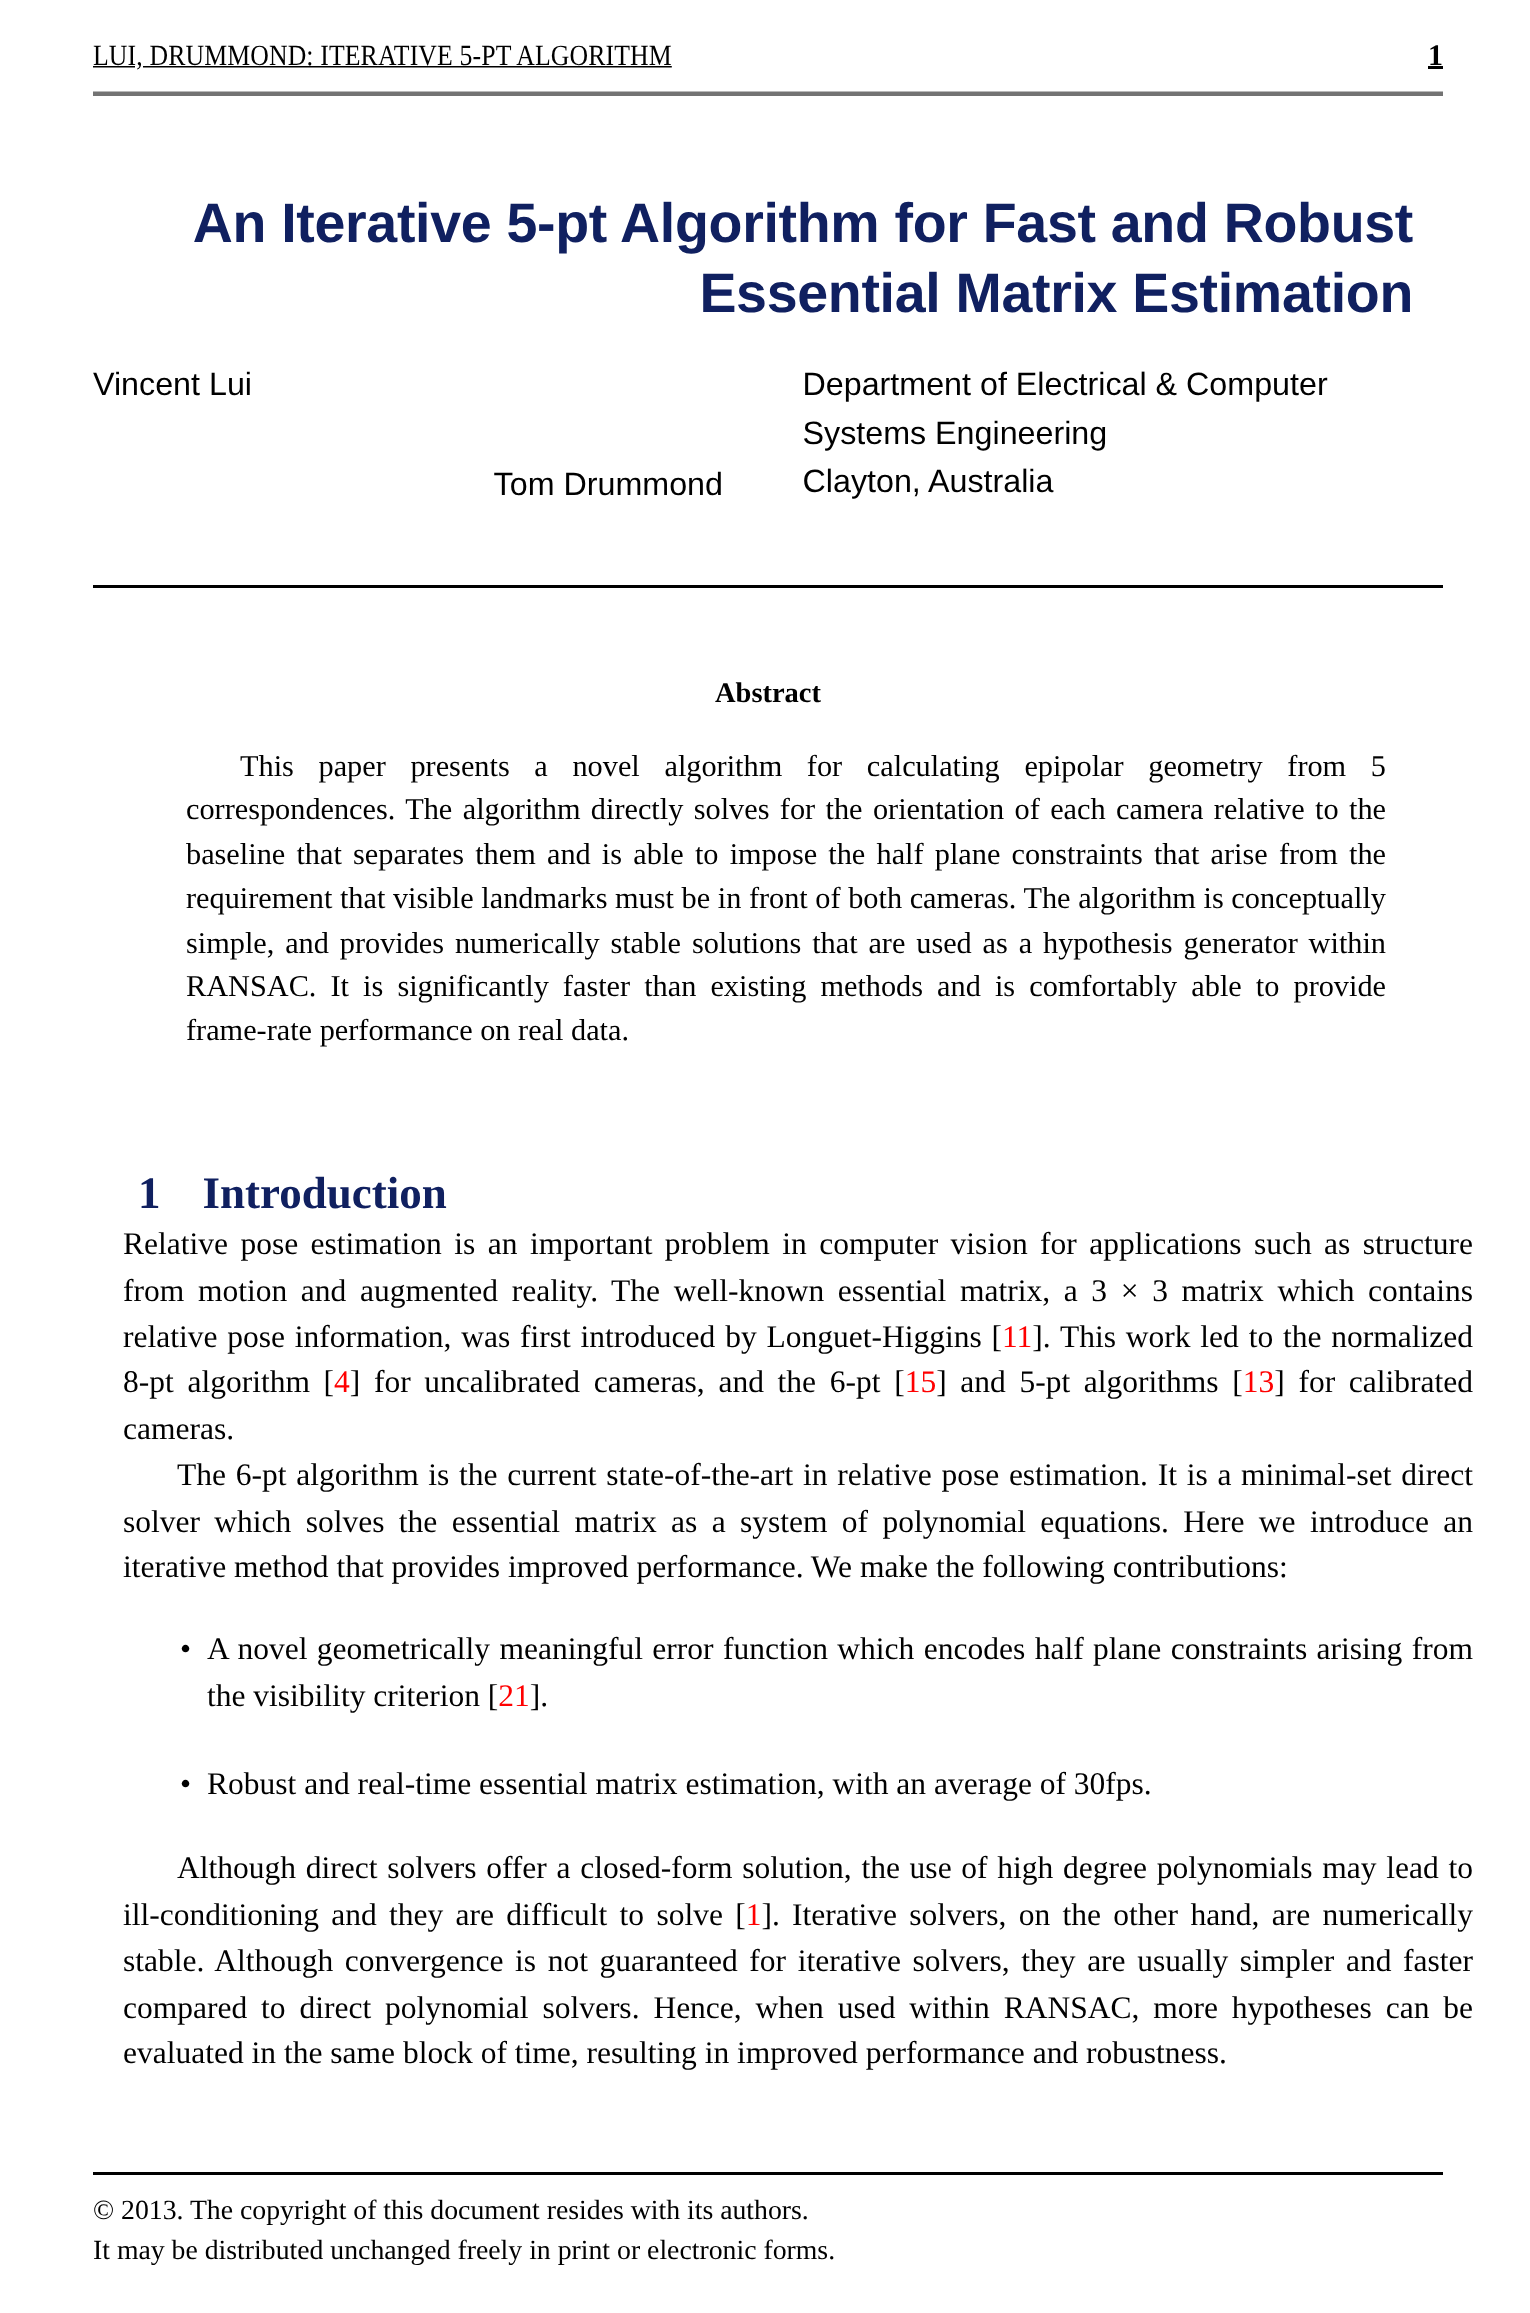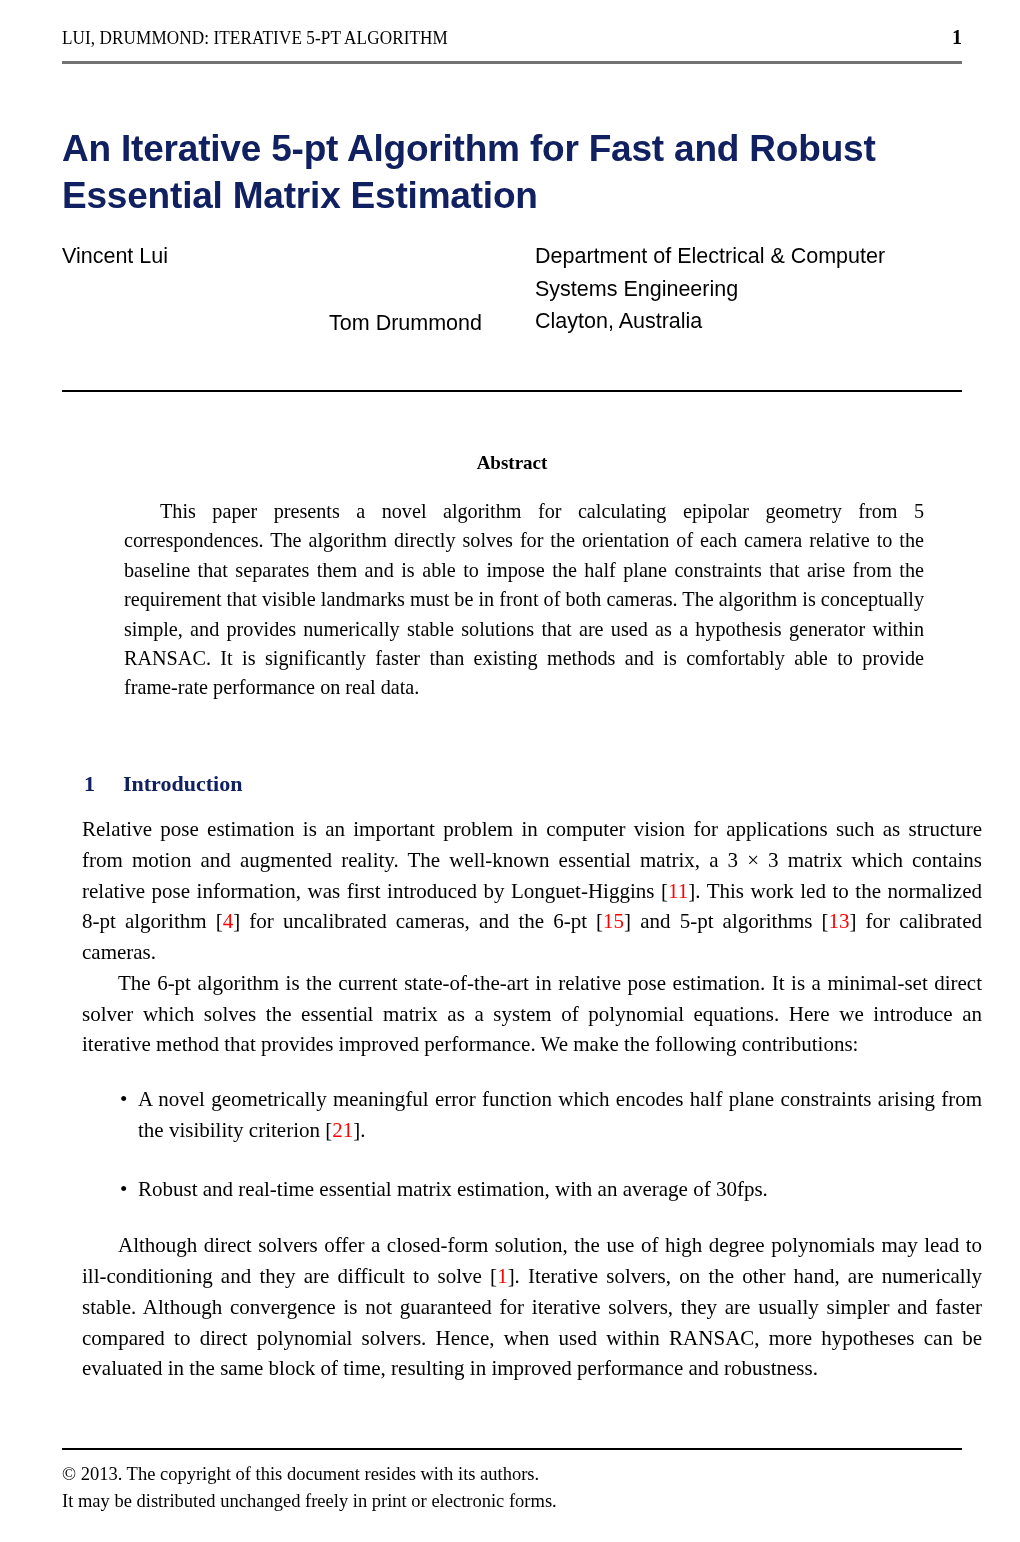--- a/index.html
+++ b/index.html
@@ -24,20 +24,21 @@
 
   
   .runhead {
     position: absolute;
     left: 62px;
     top: 26px;
     width: 900px;
     display: flex;
     align-items: baseline;
     justify-content: space-between;
+    text-decoration: underline;
   }
   .runhead-title {
     font-family: "Liberation Serif", "DejaVu Serif", serif;
     font-size: 19.5px;
     font-variant: small-caps;
     letter-spacing: 0.1px;
     transform: scaleX(0.88);
     transform-origin: left center;
     white-space: nowrap;
     color: #000;
@@ -61,20 +62,21 @@
     position: absolute;
     left: 62px;
     top: 100px;
     width: 880px;
     font-family: "Liberation Sans", "DejaVu Sans", sans-serif;
     font-weight: bold;
     font-size: 37px;
     line-height: 1.28;
     color: #102060;
     letter-spacing: -0.2px;
+    text-align: right;
   }
 
   
   .authblock {
     position: absolute;
     left: 62px;
     top: 240px;
     width: 900px;
     font-family: "Liberation Sans", "DejaVu Sans", sans-serif;
     font-size: 21.5px;
@@ -125,21 +127,21 @@
     hyphens: manual;
   }
 
   
   .sec-head {
     position: absolute;
     left: 62px;
     top: 745px;
     font-family: "Liberation Serif", "DejaVu Serif", serif;
     font-weight: bold;
-    font-size: 22px;
+    font-size: 30px;
     color: #102060;
     white-space: pre;
   }
   .sec-head .num { margin-right: 28px; }
 
   
   .body-col {
     position: absolute;
     left: 62px;
     top: 814px;

